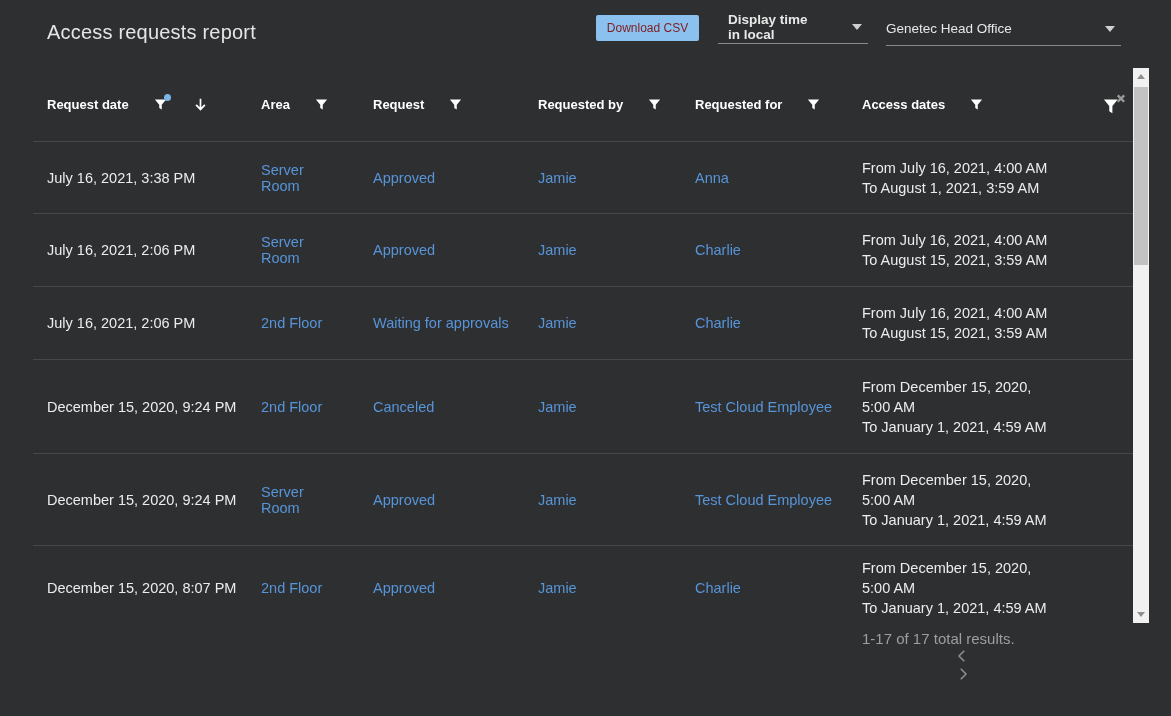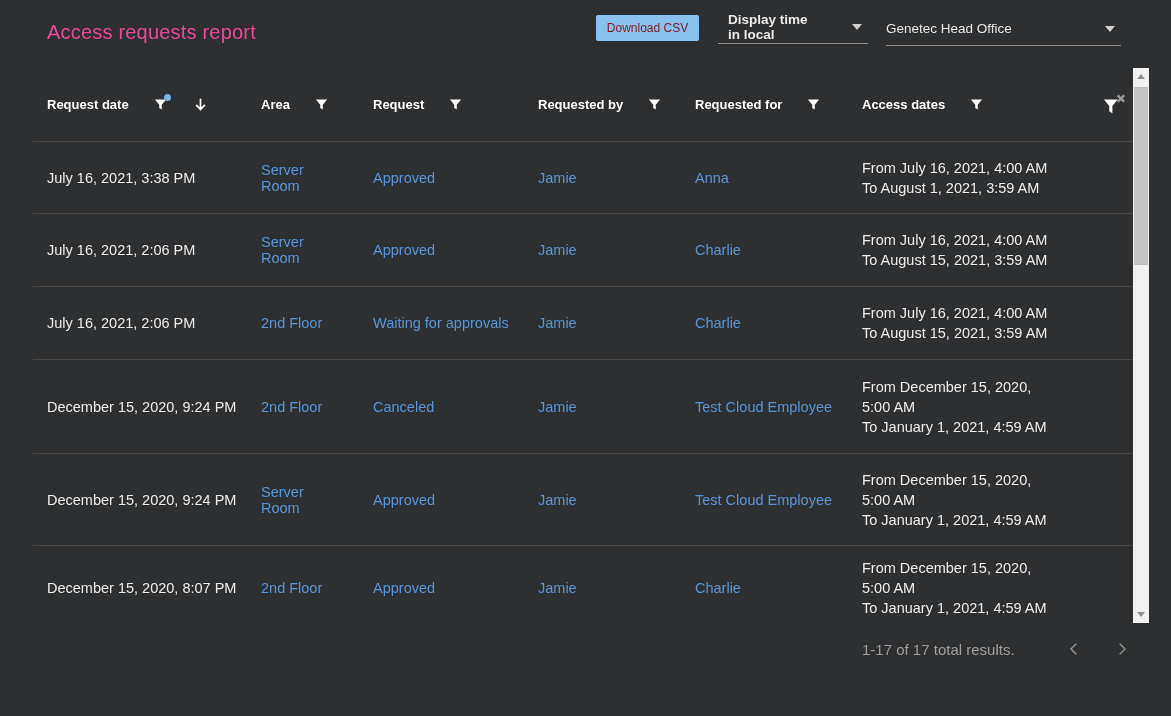--- a/index.html
+++ b/index.html
@@ -7,21 +7,21 @@
   body {
     position: relative;
     background: #2e2f31;
     font-family: "Liberation Sans", sans-serif;
     color: #ececec;
     overflow: hidden;
   }
   
   .page-title {
     position: absolute; left: 47px; top: 21px;
-    font-size: 20px; font-weight: 400; color: #ec4899; letter-spacing: .2px;
+    font-size: 20px; font-weight: 400; color: #e5e5e5; letter-spacing: .2px;
   }
   .btn-download {
     position: absolute; left: 596px; top: 15px; width: 103px; height: 26px;
     background: #8ac1ef; color: #7f1d1d; border: none; border-radius: 2px;
     font-family: "Liberation Sans", sans-serif; font-size: 12px; font-weight: 500;
     cursor: pointer;
   }
   .dropdown {
     position: absolute; height: 28px; display: flex; align-items: center;
     justify-content: space-between; border-bottom: 1px solid #8a8a8a;
@@ -63,21 +63,21 @@
   .trow:nth-child(4) { height: 94px; }
   .trow:nth-child(5) { height: 92px; }
   .trow:nth-child(6) { height: 84px; }
   .cell { font-size: 14.5px; color: #ececec; padding-right: 12px; }
   .link { color: #5794d8; cursor: pointer; display: inline-block; }
   .cell-area .link { max-width: 82px; }
   .cell-dates div { line-height: 20px; }
   
   .tfooter {
     position: absolute; left: 862px; top: 630px; height: 38px;
-    display: flex; align-items: center;
+    display: flex; align-items: center; flex-direction: column;
   }
   .results-text { font-size: 15px; color: #9e9e9e; width: 178px; }
   .pg-btn {
     background: none; border: none; cursor: pointer; width: 24px; height: 24px;
     display: inline-flex; align-items: center; justify-content: center;
   }
   .pg-btn.prev { margin-left: 22px; }
   .pg-btn.next { margin-left: 24px; }
   
   .scrollbar {

